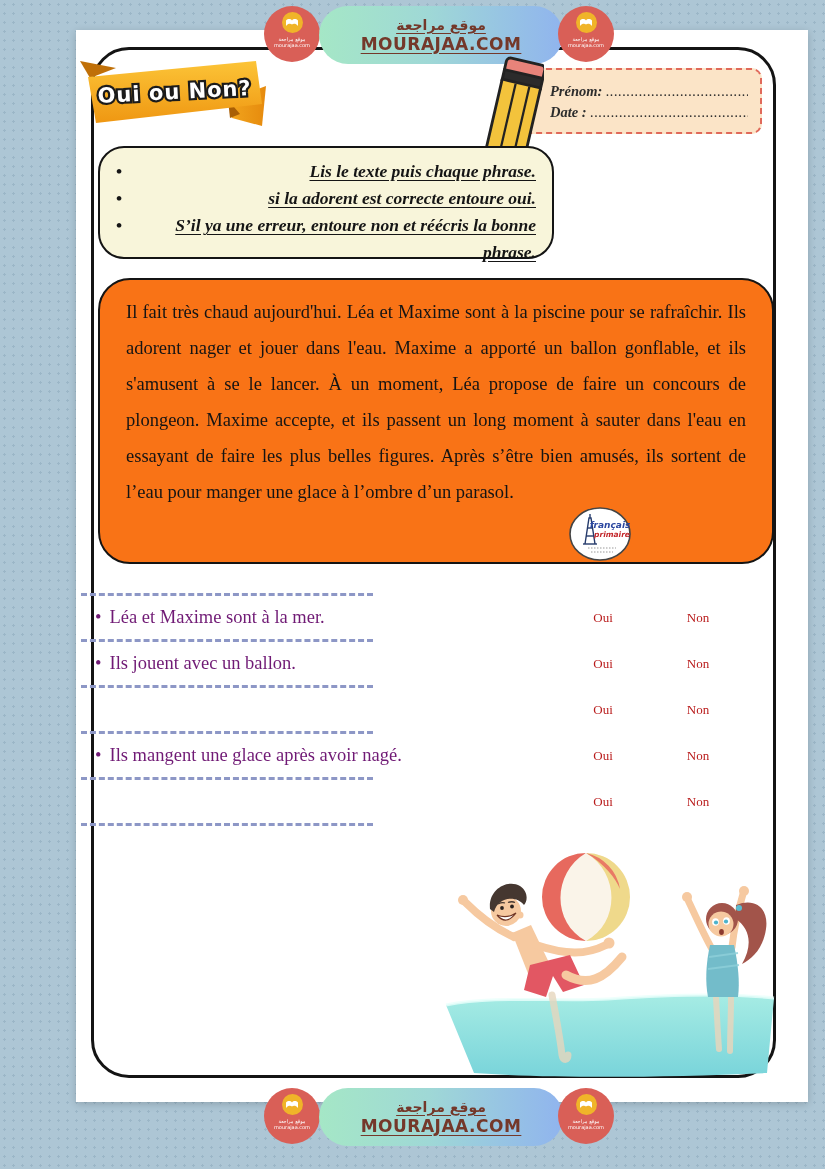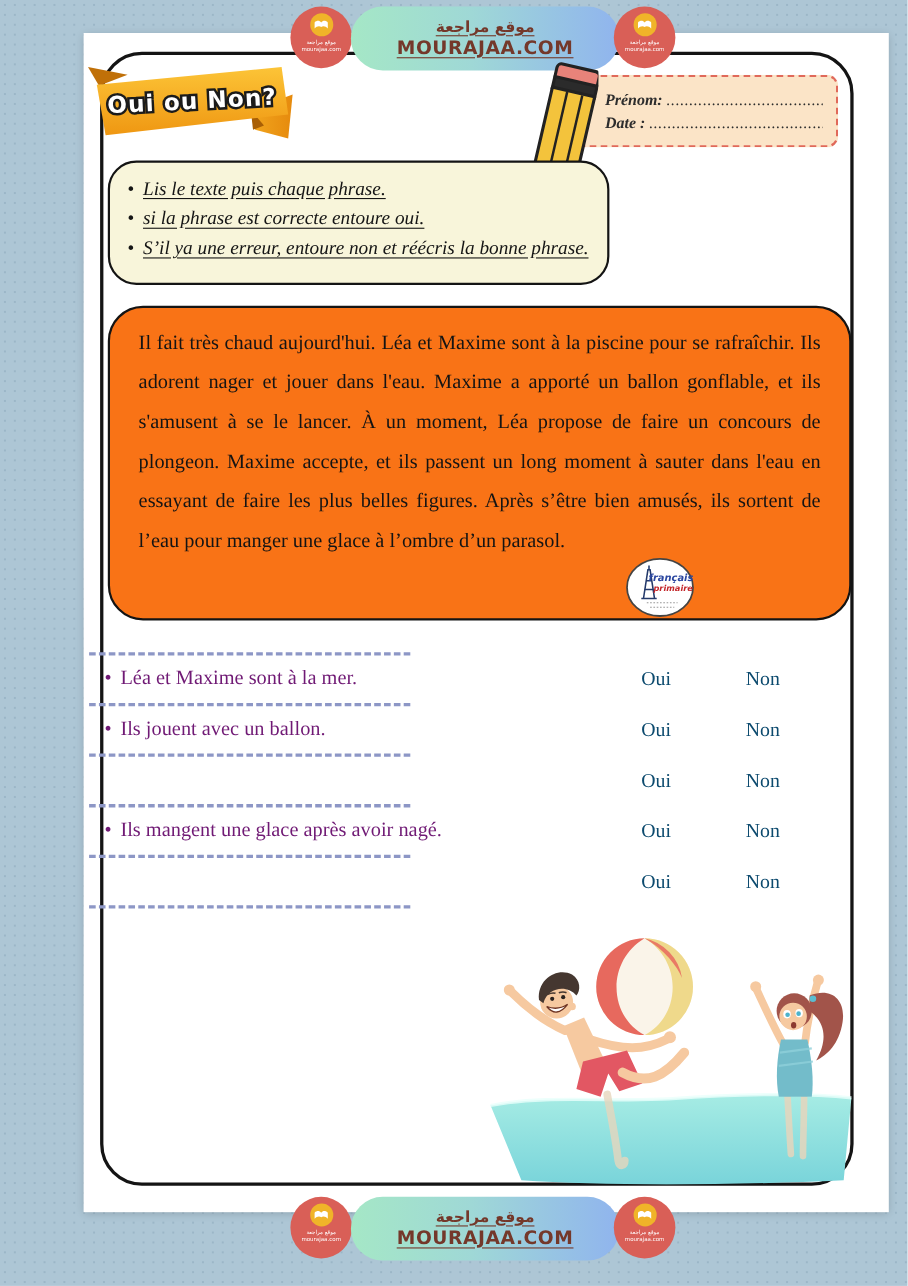--- a/index.html
+++ b/index.html
@@ -49,39 +49,39 @@
     background:#fbe4c7; border:2px dashed #e0695a; border-radius:10px;
     padding:10px 12px 8px 32px; display:flex; flex-direction:column; justify-content:center; gap:4px; }
   .info-line { font-style:italic; font-weight:bold; font-size:14.5px; color:#2d2d2d;
     white-space:nowrap; overflow:hidden; }
   .info-dots { font-weight:normal; letter-spacing:.5px; color:#2d2d2d; }
 
   
   .instructions { position:absolute; left:62px; top:146px; width:456px; height:113px;
     background:#f8f5da; border:2.5px solid #141414; border-radius:26px; padding:10px 16px 8px 14px; }
   .instructions ul { list-style:none; }
-  .instructions li { font-style:italic; font-weight:400; font-size:17.5px; line-height:27px;
-    color:#151515; padding-left:16px; position:relative; }
+  .instructions li { font-style:italic; font-weight:700; font-size:17.5px; line-height:27px;
+    color:#151515; padding-left:16px; position:relative;text-align:right; }
   .instructions li::before { content:"•"; position:absolute; left:2px; font-style:normal; }
   .instructions li span { text-decoration:underline; text-underline-offset:3px; }
 
   
   .passage { position:absolute; left:62px; top:278px; width:676px; height:286px;
     background:#f97316; border:2.5px solid #141414; border-radius:32px;
     padding:14px 26px 12px 26px; }
   .passage-text { font-size:18.5px; line-height:36px; text-align:justify; color:#141414; }
   .stamp { position:absolute; left:468px; top:226px; width:64px; height:56px; }
 
   
   .questions { position:absolute; left:45px; top:593px; width:700px; }
   .dash { width:292px; border-top:3px dashed #8d97c6; height:0; }
   .qrow { position:relative; height:43px; display:flex; align-items:center; }
   .qtext { font-size:18.5px; color:#701a75; padding-left:14px; }
   .qtext .bullet { margin-right:8px; }
-  .qyes, .qno { position:absolute; width:40px; text-align:left; font-size:18px; color:#0c4a6e; cursor:pointer; }
+  .qyes, .qno { position:absolute; width:40px; text-align:center; font-size:13px; color:#b91c1c; cursor:pointer; }
   .qyes { left:502px; } .qno { left:597px; }
 
   
   .illustration { position:absolute; left:400px; top:845px; width:345px; height:232px; }
 </style>
 </head>
 <body>
 
 <div class="stage">
 
@@ -158,21 +158,21 @@
         <line x1="27" y1="20" x2="27" y2="71" stroke="#222" stroke-width="1.6"></line>
         <polygon points="7,72 35,72 21,95" fill="#f7e6c8" stroke="#222" stroke-width="2"></polygon>
         <polygon points="16.5,82.5 25.5,82.5 21,95" fill="#2b2b2b"></polygon>
       </g>
     </svg>
   </div>
 
   <div class="instructions">
     <ul>
         <li><span>Lis le texte puis chaque phrase.</span></li>
-        <li><span>si la phrase est correcte entoure oui.</span></li>
+        <li><span>si la adorent est correcte entoure oui.</span></li>
         <li><span>S’il ya une erreur, entoure non et réécris la bonne phrase.</span></li>
       </ul>
   </div>
 
   <div class="passage">
     <div class="passage-text">Il fait très chaud aujourd'hui. Léa et Maxime sont à la piscine pour se rafraîchir. Ils adorent nager et jouer dans l'eau. Maxime a apporté un ballon gonflable, et ils s'amusent à se le lancer. À un moment, Léa propose de faire un concours de plongeon. Maxime accepte, et ils passent un long moment à sauter dans l'eau en essayant de faire les plus belles figures. Après s’être bien amusés, ils sortent de l’eau pour manger une glace à l’ombre d’un parasol.</div>
     <div class="stamp">
       <svg viewBox="0 0 64 56">
         <ellipse cx="32" cy="28" rx="30" ry="26" fill="#ffffff" stroke="#444" stroke-width="1.6"></ellipse>
         <g stroke="#243a6b" stroke-width="1.4" fill="none">

